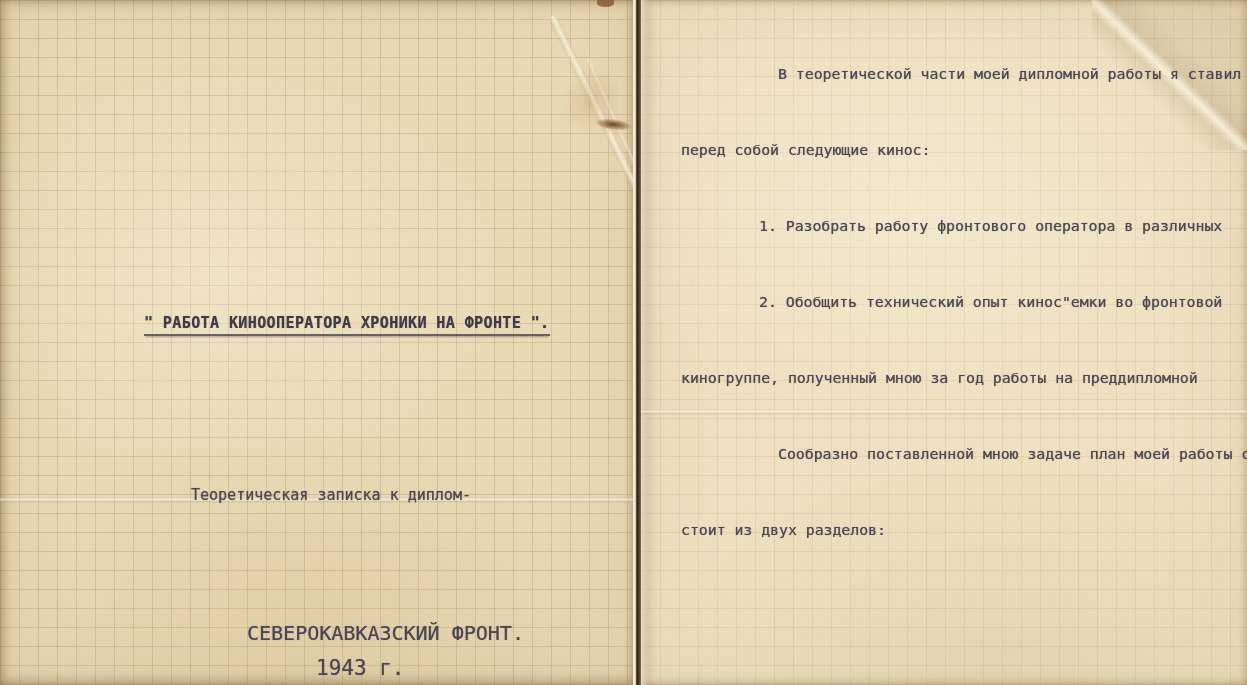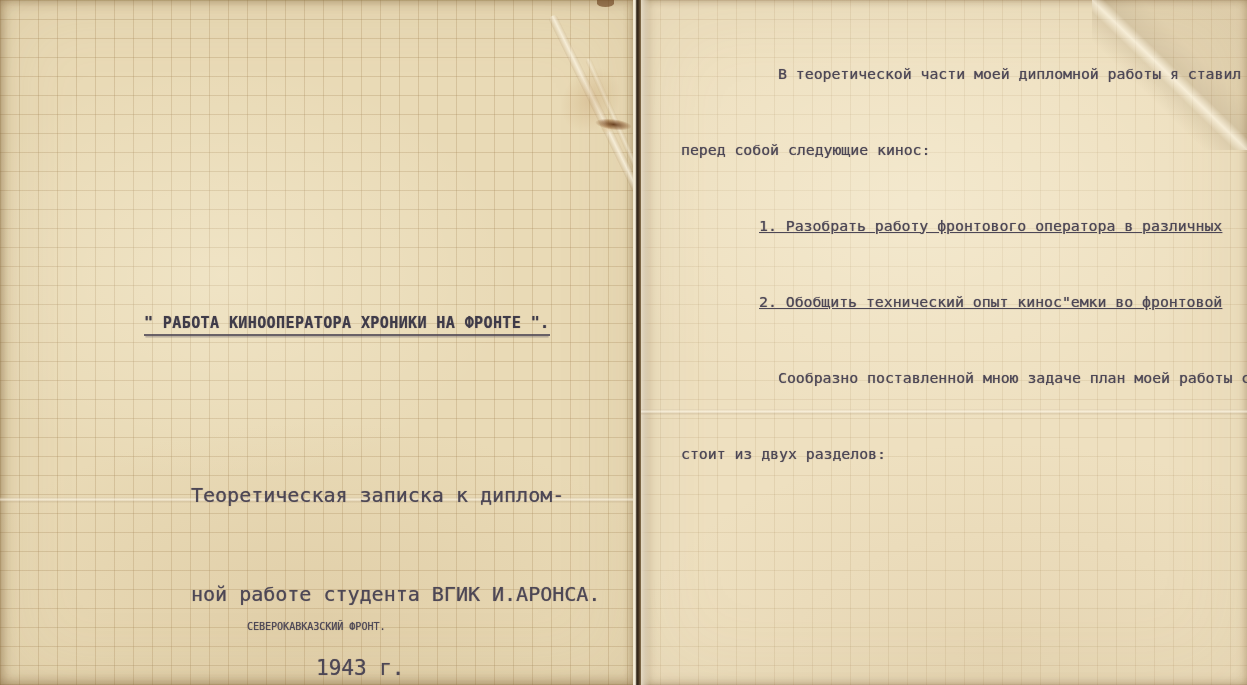--- a/index.html
+++ b/index.html
@@ -74,31 +74,31 @@
     position:absolute;left:144px;top:314px;
     font-size:15px;font-weight:bold;letter-spacing:0.4px;
     color:var(--ink-dark);
   }
   .lp-title .u{
     border-bottom:2px solid rgba(68,62,78,0.78);
     padding-bottom:2px;
     box-shadow:0 3px 0 -1.4px rgba(68,62,78,0.28);
   }
 
-  .lp-subtitle{position:absolute;left:191px;top:413px;font-size:20px;line-height:33px;}
-  .lp-footer-org{position:absolute;left:247px;top:621px;font-size:10px;}
+  .lp-subtitle{position:absolute;left:191px;top:413px;font-size:15px;line-height:33px;}
+  .lp-footer-org{position:absolute;left:247px;top:621px;font-size:20px;}
   .lp-footer-year{position:absolute;left:316px;top:656px;font-size:21px;}
 
   .rp-text{
     position:absolute;left:40px;top:10px;width:560px;
     font-size:14.8px;line-height:25.35px;
   }
   .tline{height:25.35px;}
   .i-para{padding-left:97px;}
-  .i-num{padding-left:78px;text-decoration:underline;}
+  .i-num{padding-left:78px;}
 
   
   .crease-h{
     position:absolute;left:0;width:100%;height:6px;
     background:linear-gradient(to bottom,
       rgba(130,100,60,0.10), rgba(255,250,238,0.55) 45%,
       rgba(130,100,60,0.18) 80%, rgba(130,100,60,0));
   }
   .crease-left-h{top:497px;}
   .crease-right-h{top:409px;}
@@ -153,38 +153,38 @@
     <div class="crease-diag-left2"></div>
     <div class="stain-smudge"></div>
     <div class="stain-right-top"></div>
     <div class="stain-mark"></div>
     <div class="stain-top-notch"></div>
 
     <div class="type lp-title"><span class="u">" РАБОТА КИНООПЕРАТОРА ХРОНИКИ НА ФРОНТЕ ".</span></div>
 
     <div class="type lp-subtitle">
       <div>Теоретическая записка к диплом-</div>
-      <div>ной работе студента ВГИК И.АРОНСА.</div>
     </div>
 
     <div class="type lp-footer-org">СЕВЕРОКАВКАЗСКИЙ ФРОНТ.</div>
     <div class="type lp-footer-year">1943 г.</div>
   </div>
 
   <div class="page-gap"></div>
 
   <div class="page page-right">
     <div class="crease-h crease-right-h"></div>
     <div class="crease-corner-right"></div>
 
     <div class="type rp-text">
       <div class="tline i-para">В теоретической части моей дипломной работы я ставил</div>
       <div class="tline">перед собой следующие кинос:</div>
       <div class="tline i-num">1. Разобрать работу фронтового оператора в различных</div>
       <div class="tline i-num">2. Обобщить технический опыт кинос"емки во фронтовой</div>
+      <div class="tline">киногруппе, полученный мною за год работы на преддипломной</div>
       <div class="tline i-para">Сообразно поставленной мною задаче план моей работы со-</div>
       <div class="tline">стоит из двух разделов:</div>
       
       
       
       
       
       
       
       

